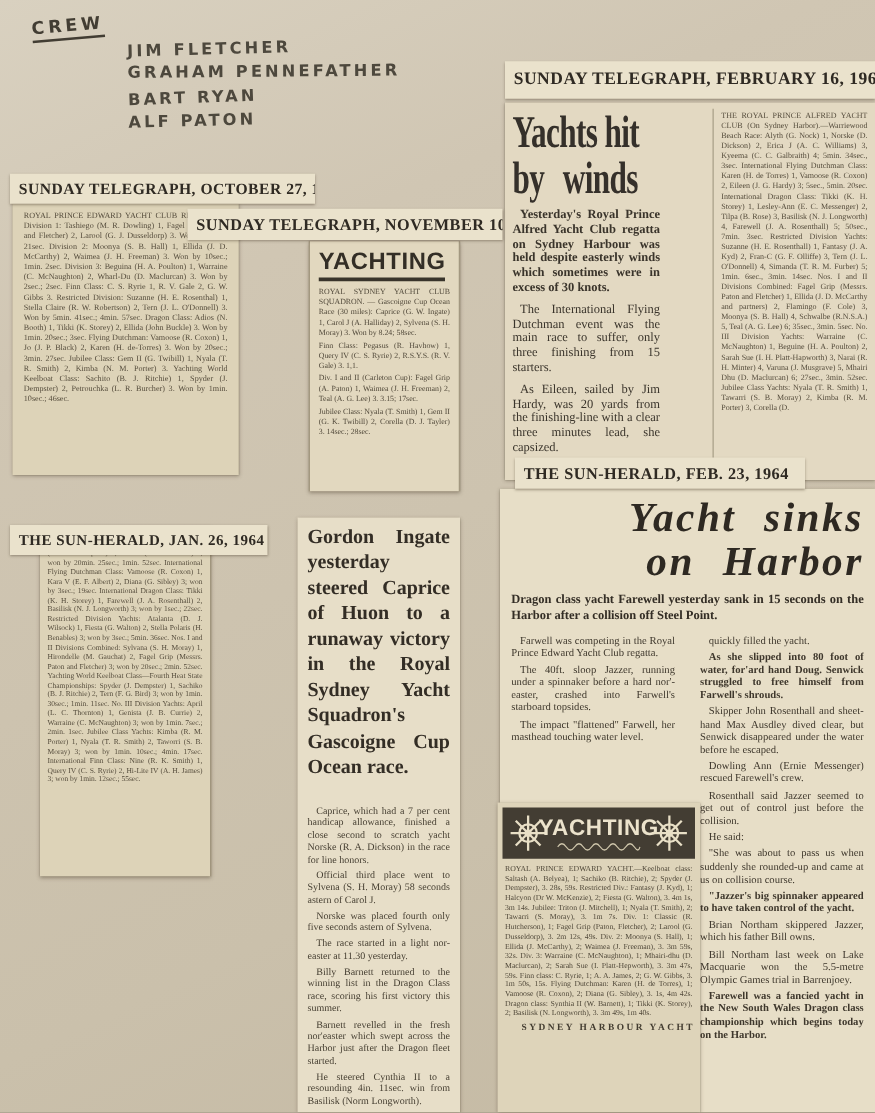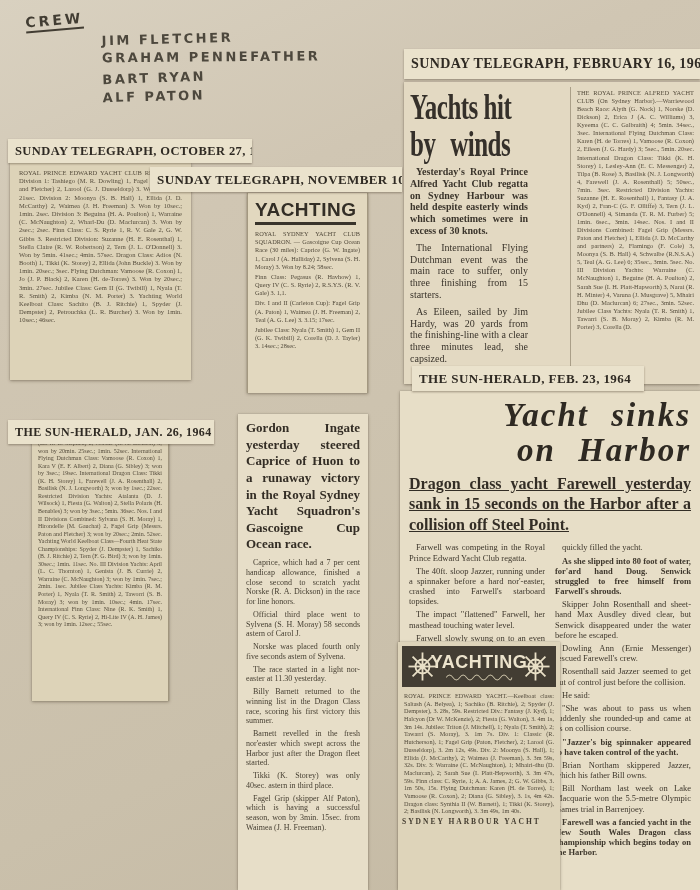--- a/index.html
+++ b/index.html
@@ -44,56 +44,56 @@
   
   #strip-nov10 { left:150px; top:167px; width:252px; height:25px; font-size:13px; }
   #clip-nov10 { left:247px; top:193px; width:121px; height:200px; padding:6px 7px; overflow:hidden;
     background:#e2d8bf; border-left:1px solid rgba(100,88,66,.5); border-right:1px solid rgba(100,88,66,.5); }
   .yachting-title { display:inline-block; font-family:"Liberation Sans", sans-serif; font-weight:bold;
     font-size:19px; letter-spacing:.5px; color:#332e26; border-bottom:3px solid #39342b;
     padding-bottom:1px; margin-bottom:5px; }
   #clip-nov10 p { font-size:6.3px; line-height:1.3; text-align:justify; margin-bottom:2px; color:#51493a; }
 
   #clip-gordon { left:238px; top:414px; width:130px; height:476px; padding:6px 8px; overflow:hidden; background:#e7dec8; }
-  .gordon-lead { font-weight:bold; font-size:13px; line-height:1.28; text-align:justify; color:#332d25; margin-bottom:5px; }
+  .gordon-lead { font-weight:bold; font-size:16px; line-height:1.28; text-align:justify; color:#332d25; margin-bottom:19px; }
   .gordon-body p { font-size:8px; line-height:1.22; text-align:justify; text-indent:7px; margin-bottom:3px; color:#453e31; }
   .gordon-body p.b { font-weight:normal; }
 
   
   #strip-feb16 { left:404px; top:49px; width:296px; height:30px; font-size:14px; }
   #clip-feb16 { left:404px; top:82px; width:296px; height:302px; padding:5px 6px; display:flex; overflow:hidden; background:#e3d9c2;gap:36px; }
   .feb16-left { width:118px; flex:none; }
   .hl-line { font-weight:bold; font-size:25px; letter-spacing:-.5px; white-space:nowrap;
     transform:scaleY(1.45); transform-origin:0 0; height:37px; color:#35302а; color:#35302a; }
   .hl-line.l2 { word-spacing:9px; }
   .feb16-para { font-size:10px; line-height:1.18; text-align:justify; text-indent:6px; margin-top:5px; color:#3a342b; }
   .feb16-para.b { font-weight:bold; }
   .feb16-right { flex:1; margin-left:6px; border-left:1px solid rgba(100,88,66,.45); padding:2px 0 0 6px; overflow:hidden; font-size:6.4px; }
 
   
   #strip-feb23 { left:412px; top:366px; width:232px; height:25px; font-size:13px; z-index:4; }
   #clip-feb23 { left:400px; top:391px; width:300px; height:499px; padding:7px 9px; overflow:hidden; background:#e7dec7; z-index:3; }
   .sinks-hl { font-weight:bold; font-style:italic; font-size:33px; letter-spacing:2px; word-spacing:12px;
     line-height:1.06; color:#2e2922; text-align:right; white-space:nowrap; }
-  .standfirst { font-weight:bold; font-size:16px; line-height:1.28; text-align:justify; margin-top:6px; color:#332d25;text-decoration:underline; }
-  .cols { display:flex; gap:10px; margin-top:7px; }
+  .standfirst { font-weight:bold; font-size:10px; line-height:1.28; text-align:justify; margin-top:6px; color:#332d25; }
+  .cols { display:flex; gap:20px; margin-top:7px; }
   .col { flex:1; overflow:hidden; }
   .art p { font-size:8.5px; line-height:1.2; text-align:justify; text-indent:7px; margin-bottom:3px; color:#3e372c; }
   .art p.b { font-weight:bold; }
 
   
   #clip-ybox { left:398px; top:642px; width:162px; height:248px; padding:4px; overflow:hidden; background:#ded4ba; z-index:5; }
   .ybanner { background:#433d33; display:flex; align-items:center; padding:4px 4px; gap:3px; }
   .wheel { width:33px; height:33px; flex:none; }
   .yb-center { flex:1; display:flex; flex-direction:column; align-items:center; min-width:0; }
   .yb-title { font-family:"Liberation Sans", sans-serif; font-weight:bold; font-size:18px;
     letter-spacing:.5px; color:#ece3cc; line-height:1; }
   .yb-rope { width:92%; height:7px; margin-top:3px; }
   .ybox-body { font-size:6.2px; line-height:1.24; text-align:justify; color:#51493a; margin-top:5px; padding:0 2px; }
-  .ybox-footer { font-weight:bold; font-size:7.5px; letter-spacing:2px; text-align:left; margin-top:2px; color:#433c30; }
+  .ybox-footer { font-weight:bold; font-size:7.5px; letter-spacing:2px; text-align:right; margin-top:2px; color:#433c30; }
 </style>
 </head>
 <body>
 
 <div id="canvas">
 
   <div id="handwriting">
     <div class="hw-title">CREW</div>
     <div class="hw-names">
       <div class="hw-name">JIM FLETCHER</div>
@@ -121,20 +121,21 @@
 
   <div class="clip" id="clip-gordon">
     <div class="gordon-lead">Gordon Ingate yesterday steered Caprice of Huon to a runaway victory in the Royal Sydney Yacht Squadron's Gascoigne Cup Ocean race.</div>
     <div class="gordon-body">
       <p>Caprice, which had a 7 per cent handicap allowance, finished a close second to scratch yacht Norske (R. A. Dickson) in the race for line honors.</p>
       <p>Official third place went to Sylvena (S. H. Moray) 58 seconds astern of Carol J.</p>
       <p>Norske was placed fourth only five seconds astern of Sylvena.</p>
       <p>The race started in a light nor-easter at 11.30 yesterday.</p>
       <p class="b">Billy Barnett returned to the winning list in the Dragon Class race, scoring his first victory this summer.</p>
       <p>Barnett revelled in the fresh nor'easter which swept across the Harbor just after the Dragon fleet started.</p>
+      <p>He steered Cynthia II to a resounding 4in. 11sec. win from Basilisk (Norm Longworth).</p>
       <p>Tikki (K. Storey) was only 40sec. astern in third place.</p>
       <p class="b">Fagel Grip (skipper Alf Paton), which is having a successful season, won by 3min. 15sec. from Waimea (J. H. Freeman).</p>
 
     </div>
   </div>
 
   <div class="clip" id="clip-feb16">
     <div class="feb16-left">
       <div class="hl-line">Yachts hit</div>
       <div class="hl-line l2">by winds</div>
@@ -147,21 +148,20 @@
 
   <div class="clip" id="clip-feb23">
     <div class="sinks-hl">Yacht sinks</div>
     <div class="sinks-hl">on Harbor</div>
     <div class="standfirst">Dragon class yacht Farewell yesterday sank in 15 seconds on the Harbor after a collision off Steel Point.</div>
     <div class="cols">
       <div class="col art">
         <p>Farwell was competing in the Royal Prince Edward Yacht Club regatta.</p>
         <p>The 40ft. sloop Jazzer, running under a spinnaker before a hard nor'-easter, crashed into Farwell's starboard topsides.</p>
         <p>The impact "flattened" Farwell, her masthead touching water level.</p>
-        <p>Farwell slowly swung on to an even keel, but water cascading through her splintered timbers</p>
       </div>
       <div class="col art">
         <p>quickly filled the yacht.</p>
         <p class="b">As she slipped into 80 foot of water, for'ard hand Doug. Senwick struggled to free himself from Farwell's shrouds.</p>
         <p>Skipper John Rosenthall and sheet-hand Max Ausdley dived clear, but Senwick disappeared under the water before he escaped.</p>
         <p>Dowling Ann (Ernie Messenger) rescued Farewell's crew.</p>
         <p>Rosenthall said Jazzer seemed to get out of control just before the collision.</p>
         <p>He said:</p>
         <p>"She was about to pass us when suddenly she rounded-up and came at us on collision course.</p>
         <p class="b">"Jazzer's big spinnaker appeared to have taken control of the yacht.</p>

